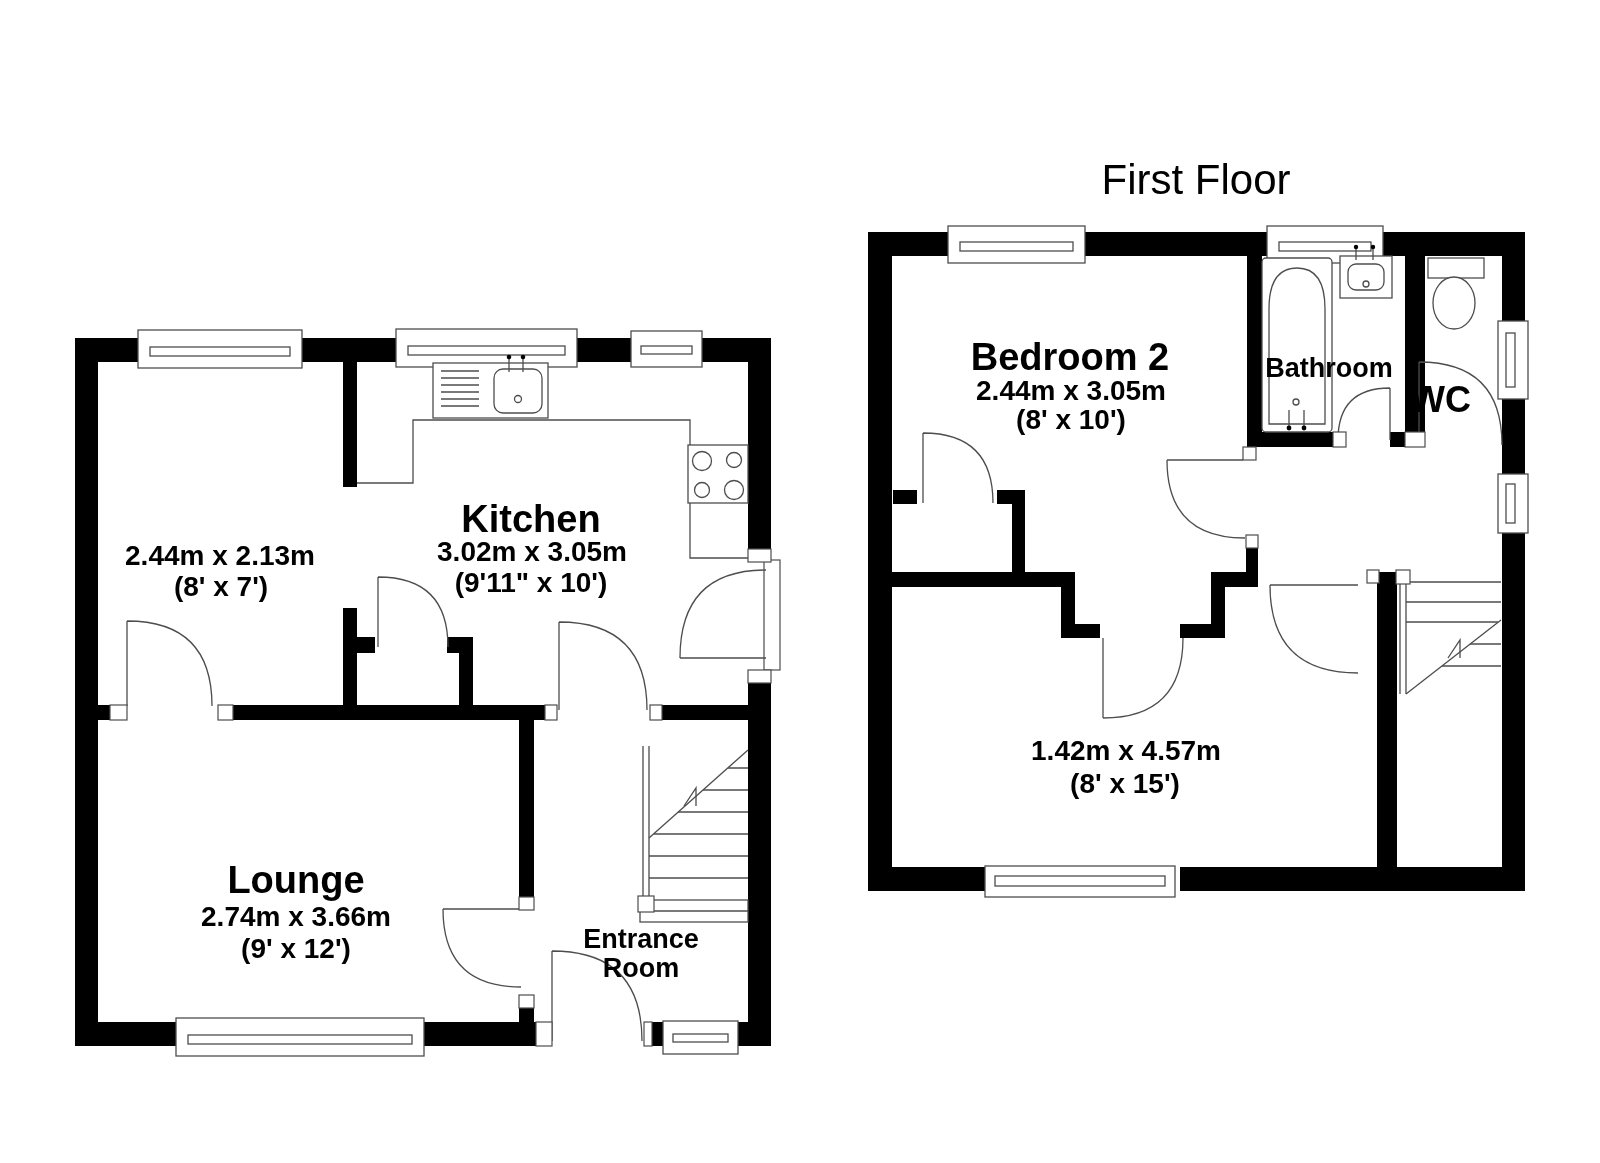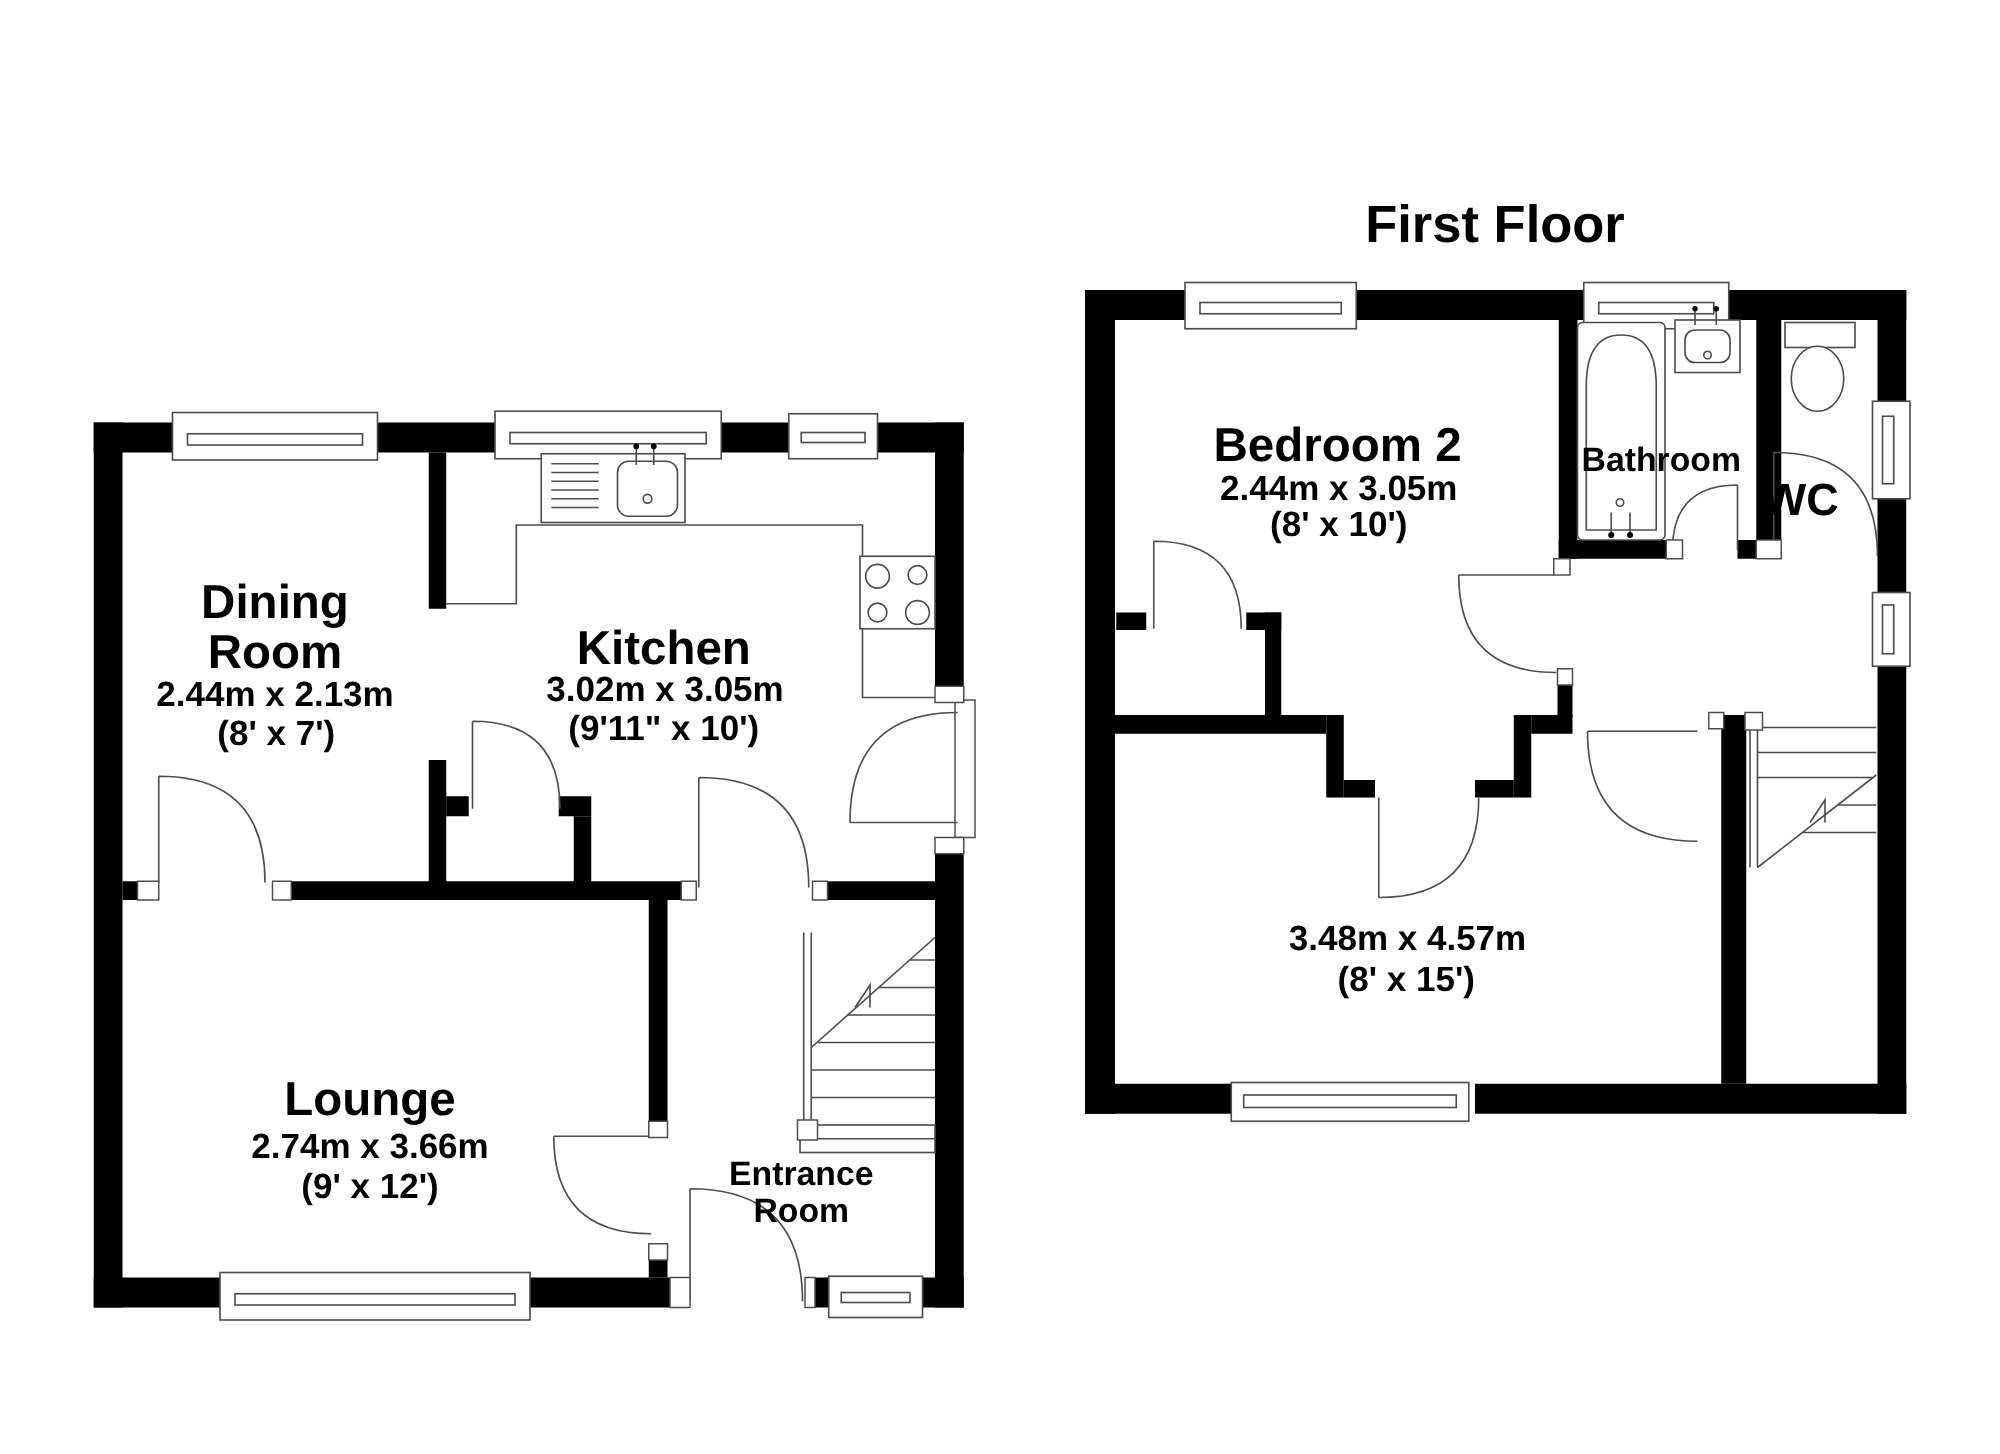--- a/index.html
+++ b/index.html
@@ -6,21 +6,21 @@
   #page{position:relative;width:1600px;height:1163px;background:#fff;overflow:hidden;
         font-family:"Liberation Sans",sans-serif;}
   #plan-svg{position:absolute;left:0;top:0;}
   .w{fill:#000;stroke:none;}                                  
   .j{fill:#fff;stroke:#4d4d4d;stroke-width:1.2;}              
   .t{fill:none;stroke:#4d4d4d;stroke-width:1.3;}              
   .f{fill:#fff;stroke:#4d4d4d;stroke-width:1.3;}              
   .d{fill:#000;stroke:none;}                                  
   .lbl{position:absolute;transform:translate(-50%,-50%);color:#000;text-align:center;
        white-space:nowrap;line-height:1.06;}
-  .title{font-size:42px;font-weight:700;}
+  .title{font-size:42px;font-weight:400;}
   .name{font-size:38px;font-weight:700;text-align:center;}
   .dims{font-size:28px;font-weight:700;}
   .sub{font-size:27px;font-weight:700;}
   .wc-size{font-size:36px;font-weight:700;margin-top:44px;}
 </style>
 </head>
 <body>
 
 <div id="page">
 
@@ -256,24 +256,20 @@
       <rect class="j" x="1405" y="432" width="20" height="15"></rect>
       <rect class="j" x="1243" y="447" width="13" height="13"></rect>
       <rect class="j" x="1246" y="535" width="12" height="13"></rect>
       <rect class="j" x="1367" y="570" width="12" height="13"></rect>
     </g>
   </g>
 </svg>
 
   <div class="lbl title" style="left:1196px;top:180px">First Floor</div>
 
-  <div class="lbl" style="left:220px;top:503px">
-    <div class="name">Dining</div>
-    <div class="name">Room</div>
-  </div>
   <div class="lbl dims" style="left:220px;top:556px">2.44m x 2.13m</div>
   <div class="lbl dims" style="left:221px;top:587px">(8' x 7')</div>
 
   <div class="lbl name" style="left:531px;top:519px">Kitchen</div>
   <div class="lbl dims" style="left:532px;top:552px">3.02m x 3.05m</div>
   <div class="lbl dims" style="left:531px;top:583px">(9'11" x 10')</div>
 
   <div class="lbl name" style="left:296px;top:880px">Lounge</div>
   <div class="lbl dims" style="left:296px;top:917px">2.74m x 3.66m</div>
   <div class="lbl dims" style="left:296px;top:949px">(9' x 12')</div>
@@ -283,16 +279,16 @@
     <div>Room</div>
   </div>
 
   <div class="lbl name" style="left:1070px;top:357px">Bedroom 2</div>
   <div class="lbl dims" style="left:1071px;top:391px">2.44m x 3.05m</div>
   <div class="lbl dims" style="left:1071px;top:420px">(8' x 10')</div>
 
   <div class="lbl sub" style="left:1329px;top:368px">Bathroom</div>
   <div class="lbl wc-size" style="left:1441px;top:356px">WC</div>
 
-  <div class="lbl dims" style="left:1126px;top:751px">3.48m x 4.57m</div>
+  <div class="lbl dims" style="left:1126px;top:751px">1.42m x 4.57m</div>
   <div class="lbl dims" style="left:1125px;top:784px">(8' x 15')</div>
 
 </div>
 
 </body></html>

